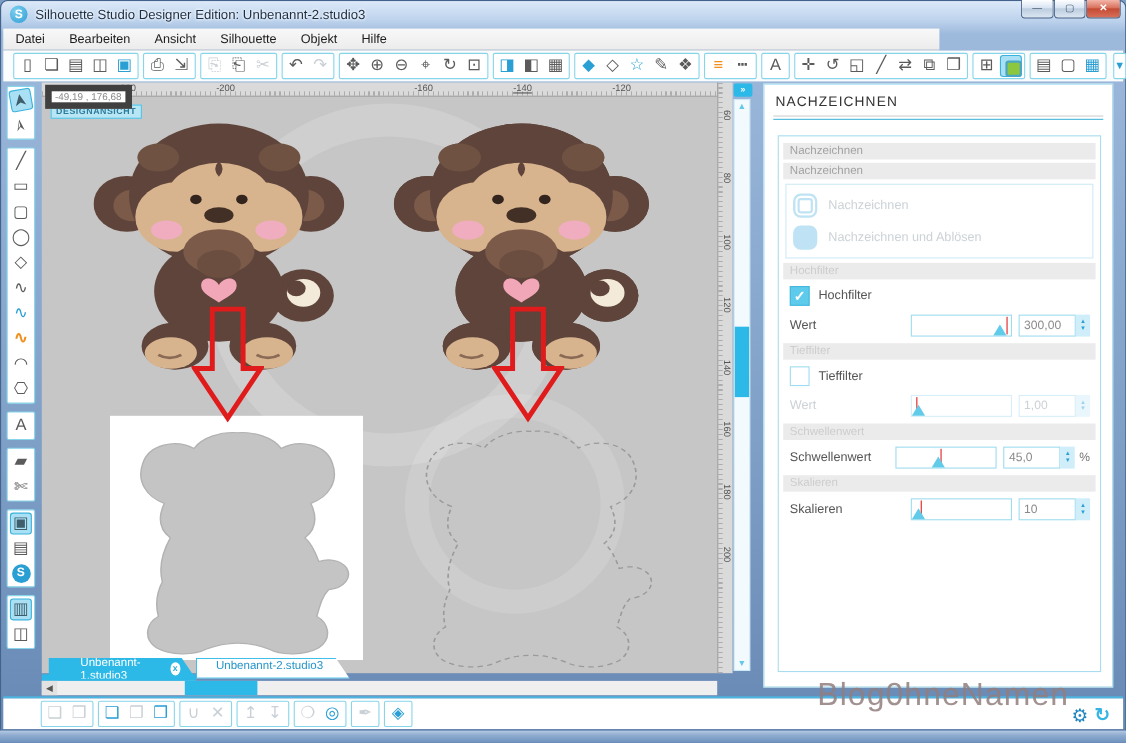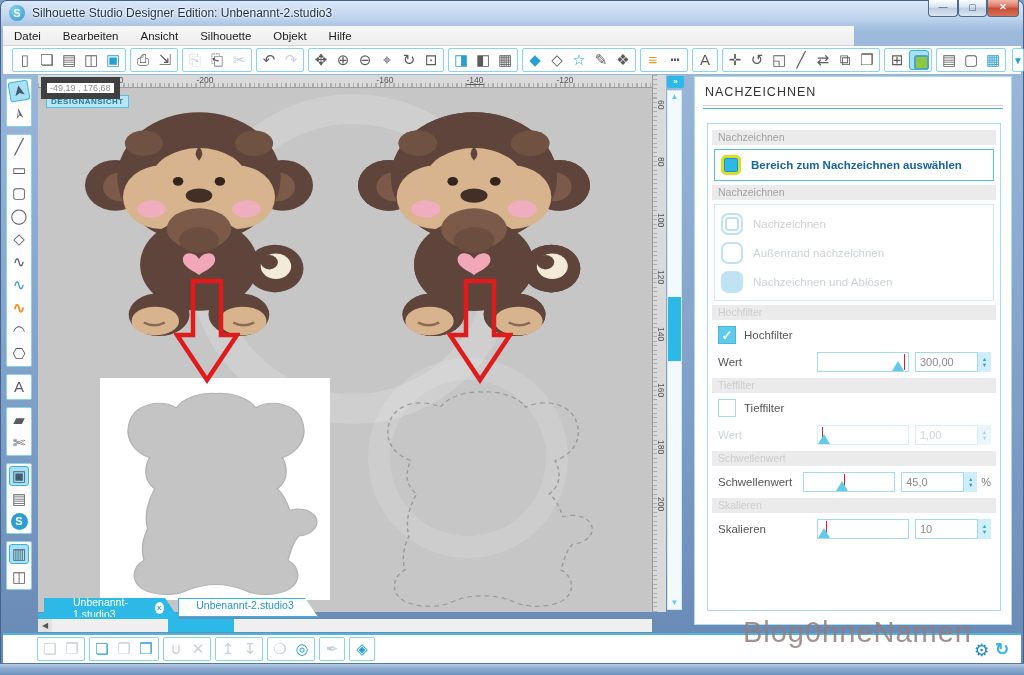--- a/index.html
+++ b/index.html
@@ -122,21 +122,21 @@
   .cb.checked{background:#5ecaec;border-color:#45b8dc;}
   .cb-label{font-size:11.5px;color:#555;}
   .val-row{display:flex;align-items:center;height:26px;padding:0 6px 0 7px;margin-top:2px;}
   .val-label{flex:1;font-size:11.5px;color:#555;}
   .val-label.dis{color:#ccd2d6}
   .slider{position:relative;width:92px;height:20px;border:1px solid #9fdcef;background:#fff;margin-right:6px;}
   .slider.dis{border-color:#d8eef8}
   .redline{position:absolute;top:1px;bottom:1px;width:1px;background:#e02020;}
   .handle{position:absolute;bottom:0;width:0;height:0;border-left:6px solid transparent;
     border-right:6px solid transparent;border-bottom:10px solid #62cbe9;}
-  .spin{width:63px;height:20px;border:1px solid #9fdcef;background:#fff;font-size:11px;color:#8a8a8a;
+  .spin{width:52px;height:20px;border:1px solid #9fdcef;background:#fff;font-size:11px;color:#8a8a8a;
     line-height:18px;padding-left:4px;}
   .spin.dis{color:#ccd2d6;border-color:#d8eef8}
   .spin-btns{width:13px;height:20px;background:#cfeef9;display:flex;flex-direction:column;
     align-items:center;justify-content:center;color:#2a9fd4;font-size:5.5px;line-height:6px;}
   .unit{font-size:11px;color:#777;margin-left:4px;}
 
   
   .watermark{position:absolute;left:700px;top:616px;width:272px;text-align:right;font-size:29px;
     color:rgba(146,126,126,.85);letter-spacing:1px;z-index:6;}
   .gear{position:absolute;left:974px;top:640px;font-size:17px;color:#1f86c0;z-index:6;}
@@ -405,35 +405,27 @@
 </div>
 
 <div class="panel">
   <div class="panel-title">NACHZEICHNEN</div>
   <div class="panel-rule1"></div>
   <div class="panel-rule2"></div>
 
   <div class="panel-box">
     <div class="sec-head">Nachzeichnen</div>
 
-    <div class="sel-btn">
-      <span class="i-tracesel"></span>
-      <span class="sel-btn-label">Bereich zum Nachzeichnen auswählen</span>
-    </div>
 
     <div class="sec-head">Nachzeichnen</div>
 
     <div class="opt-box">
       <div class="opt-row">
         <span class="opt-ic double"></span>
         <span class="opt-label">Nachzeichnen</span>
-      </div>
-      <div class="opt-row">
-        <span class="opt-ic"></span>
-        <span class="opt-label">Außenrand nachzeichnen</span>
       </div>
       <div class="opt-row">
         <span class="opt-ic filled"></span>
         <span class="opt-label">Nachzeichnen und Ablösen</span>
       </div>
     </div>
 
     <div class="sec-head lite">Hochfilter</div>
     <div class="cb-row">
       <span class="cb checked">✓</span>

